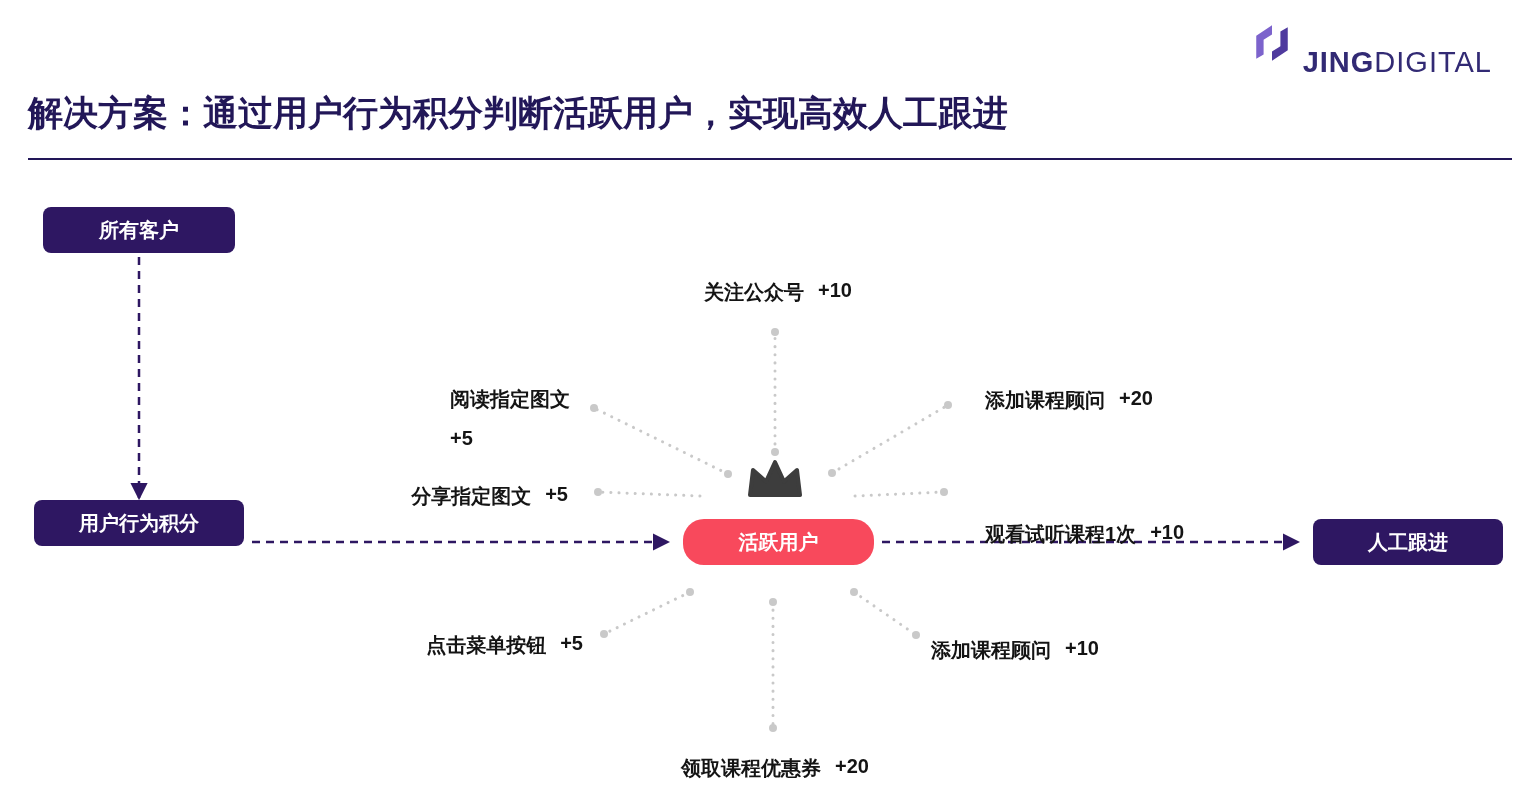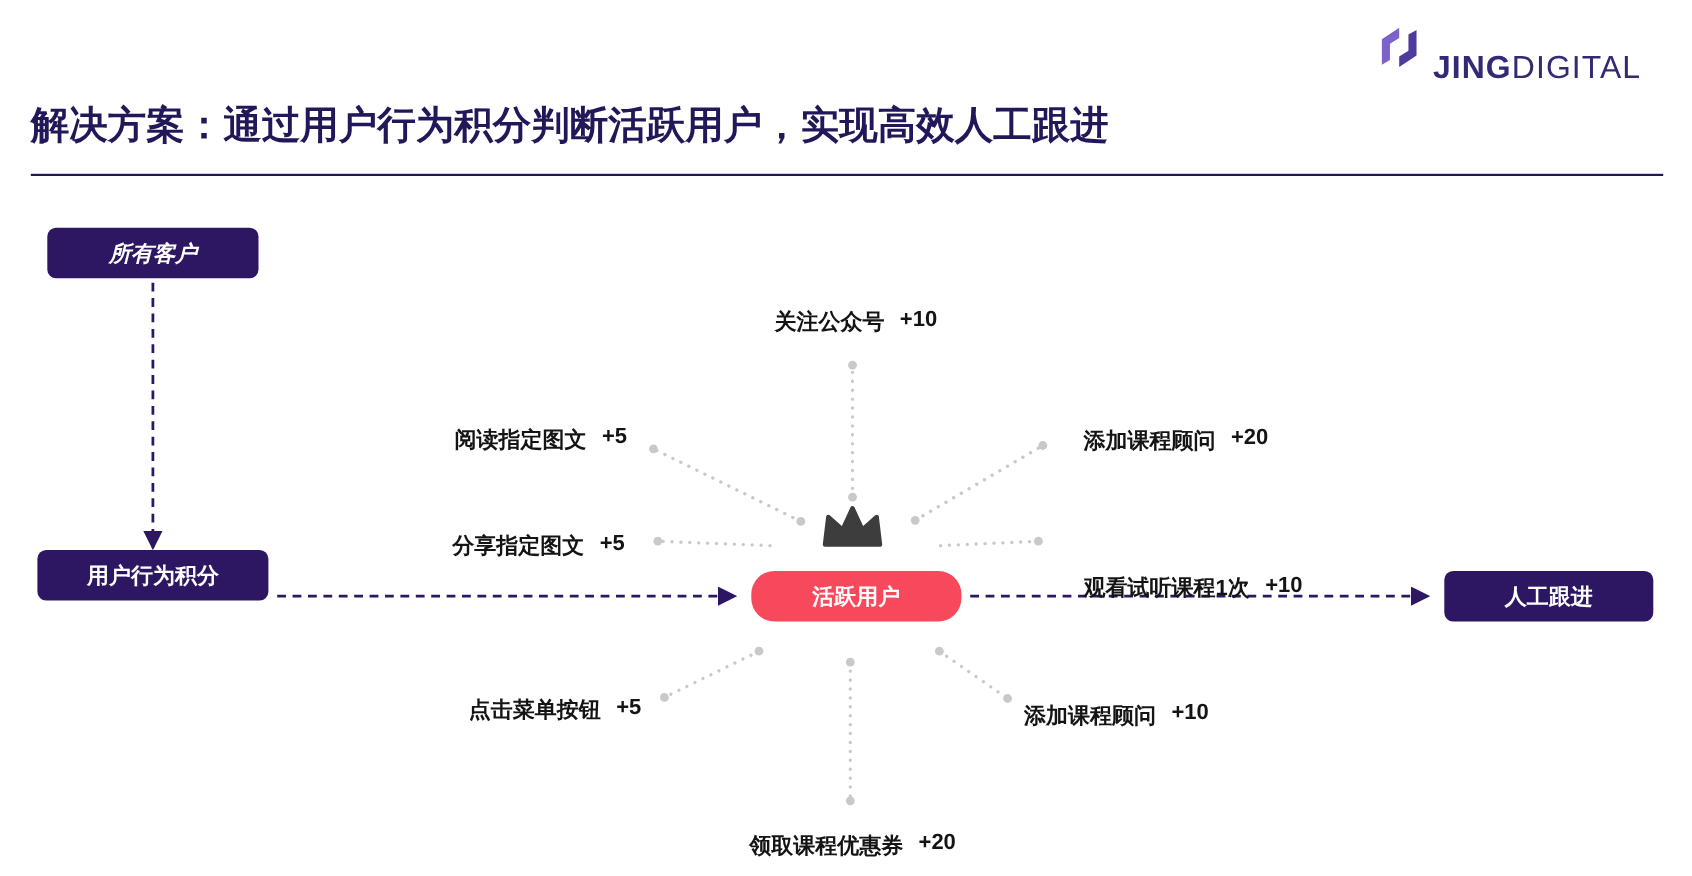--- a/index.html
+++ b/index.html
@@ -15,33 +15,33 @@
 
   
   .title { position: absolute; left: 28px; top: 90px; font-size: 35px; font-weight: 800; color: #221758; white-space: nowrap; }
   .title-rule { position: absolute; left: 28px; right: 26px; top: 158px; height: 2px; background: #221758; }
 
   
   .node { position: absolute; height: 46px; border-radius: 8px; display: flex; align-items: center;
           justify-content: center; color: #ffffff; font-size: 20px; font-weight: 700; z-index: 3; white-space: nowrap; }
   .node.purple { background: #2e1762; }
   .node.pink { background: #f8495c; border-radius: 21px; }
-  #node-all { left: 43px; top: 207px; width: 192px; font-style: italic; }
+  #node-all { left: 43px; top: 207px; width: 192px; }
   #node-score { left: 34px; top: 500px; width: 210px; }
   #node-active { left: 683px; top: 519px; width: 191px; }
   #node-manual { left: 1313px; top: 519px; width: 190px; }
 
   
   .crown { position: absolute; left: 746px; top: 458px; z-index: 3; }
 
   
   .score-label { position: absolute; font-size: 20px; font-weight: 700; color: #141414;
                  white-space: nowrap; display: flex; gap: 14px; z-index: 3; }
   .lbl-top    { left: 778px; top: 279px; transform: translateX(-50%); }
-  .lbl-ul     { right: 968px; top: 386px; }
+  .lbl-ul     { right: 968px; top: 386px; flex-direction: column; }
   .lbl-ur     { left: 985px; top: 387px; }
   .lbl-l      { right: 970px; top: 483px; }
   .lbl-r      { left: 985px; top: 485px; margin-top: 36px; }
   .lbl-ll     { right: 955px; top: 632px; }
   .lbl-lr     { left: 931px; top: 637px; }
   .lbl-bottom { left: 775px; top: 755px; transform: translateX(-50%); }
 
   
   .lines { position: absolute; left: 0; top: 0; z-index: 1; pointer-events: none; }
   .dash   { stroke: #2e1762; stroke-width: 2.5; stroke-dasharray: 8 6; fill: none; }

